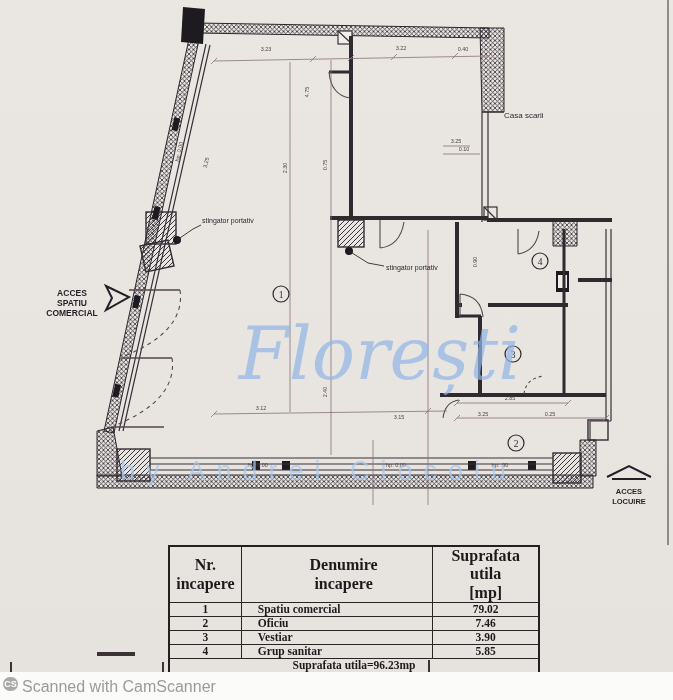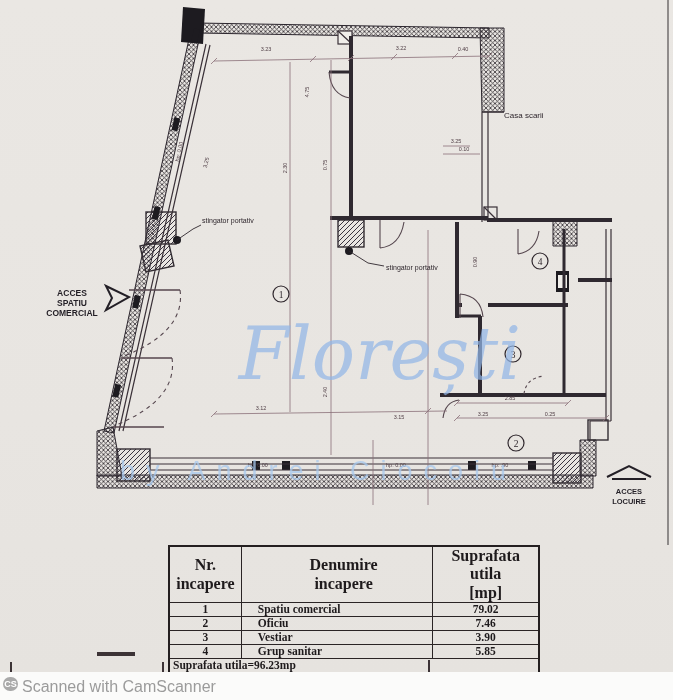--- a/index.html
+++ b/index.html
@@ -23,21 +23,21 @@
          font-family:"Liberation Serif",serif;font-weight:bold;color:#1e1a1c;}
   .areas td,.areas th{border:1.6px solid #2a2425;padding:0 3px;}
   .areas{border:2.5px solid #241f20;}
   .areas th{font-size:16px;line-height:1.15;font-weight:bold;}
   .areas td{font-size:11.5px;height:13px;line-height:1;}
   .col-nr{width:66px;text-align:center;}
   .col-name{width:190px;text-align:left;padding-left:16px!important;}
   .col-area{width:104px;text-align:center;}
   .hdr-row th{height:40px;}
   .total-cell{text-align:center;}
-  .footer-row td{text-align:left;border-bottom:1.2px solid #4a4445;}
+  .footer-row td{text-align:center;border-bottom:1.2px solid #4a4445;}
   
   .scan-strip{position:absolute;left:0;top:672px;width:673px;height:28px;background:#fbfbfa;}
   .cs-badge{position:absolute;left:3px;top:5px;width:15px;height:14px;background:#a9a9a9;
             border-radius:7px;color:#fff;font-size:9px;font-weight:bold;text-align:center;line-height:14px;}
   .cs-text{position:absolute;left:22px;top:6px;font-size:16px;color:#9b9b9b;}
   .edge-line{position:absolute;left:667px;top:0;width:2px;height:545px;background:rgba(70,65,68,0.55);}
   .tick{position:absolute;background:#3c3336;}
   .smudge{position:absolute;left:97px;top:652px;width:38px;height:4px;background:#3c3336;}
 </style>
 </head>

